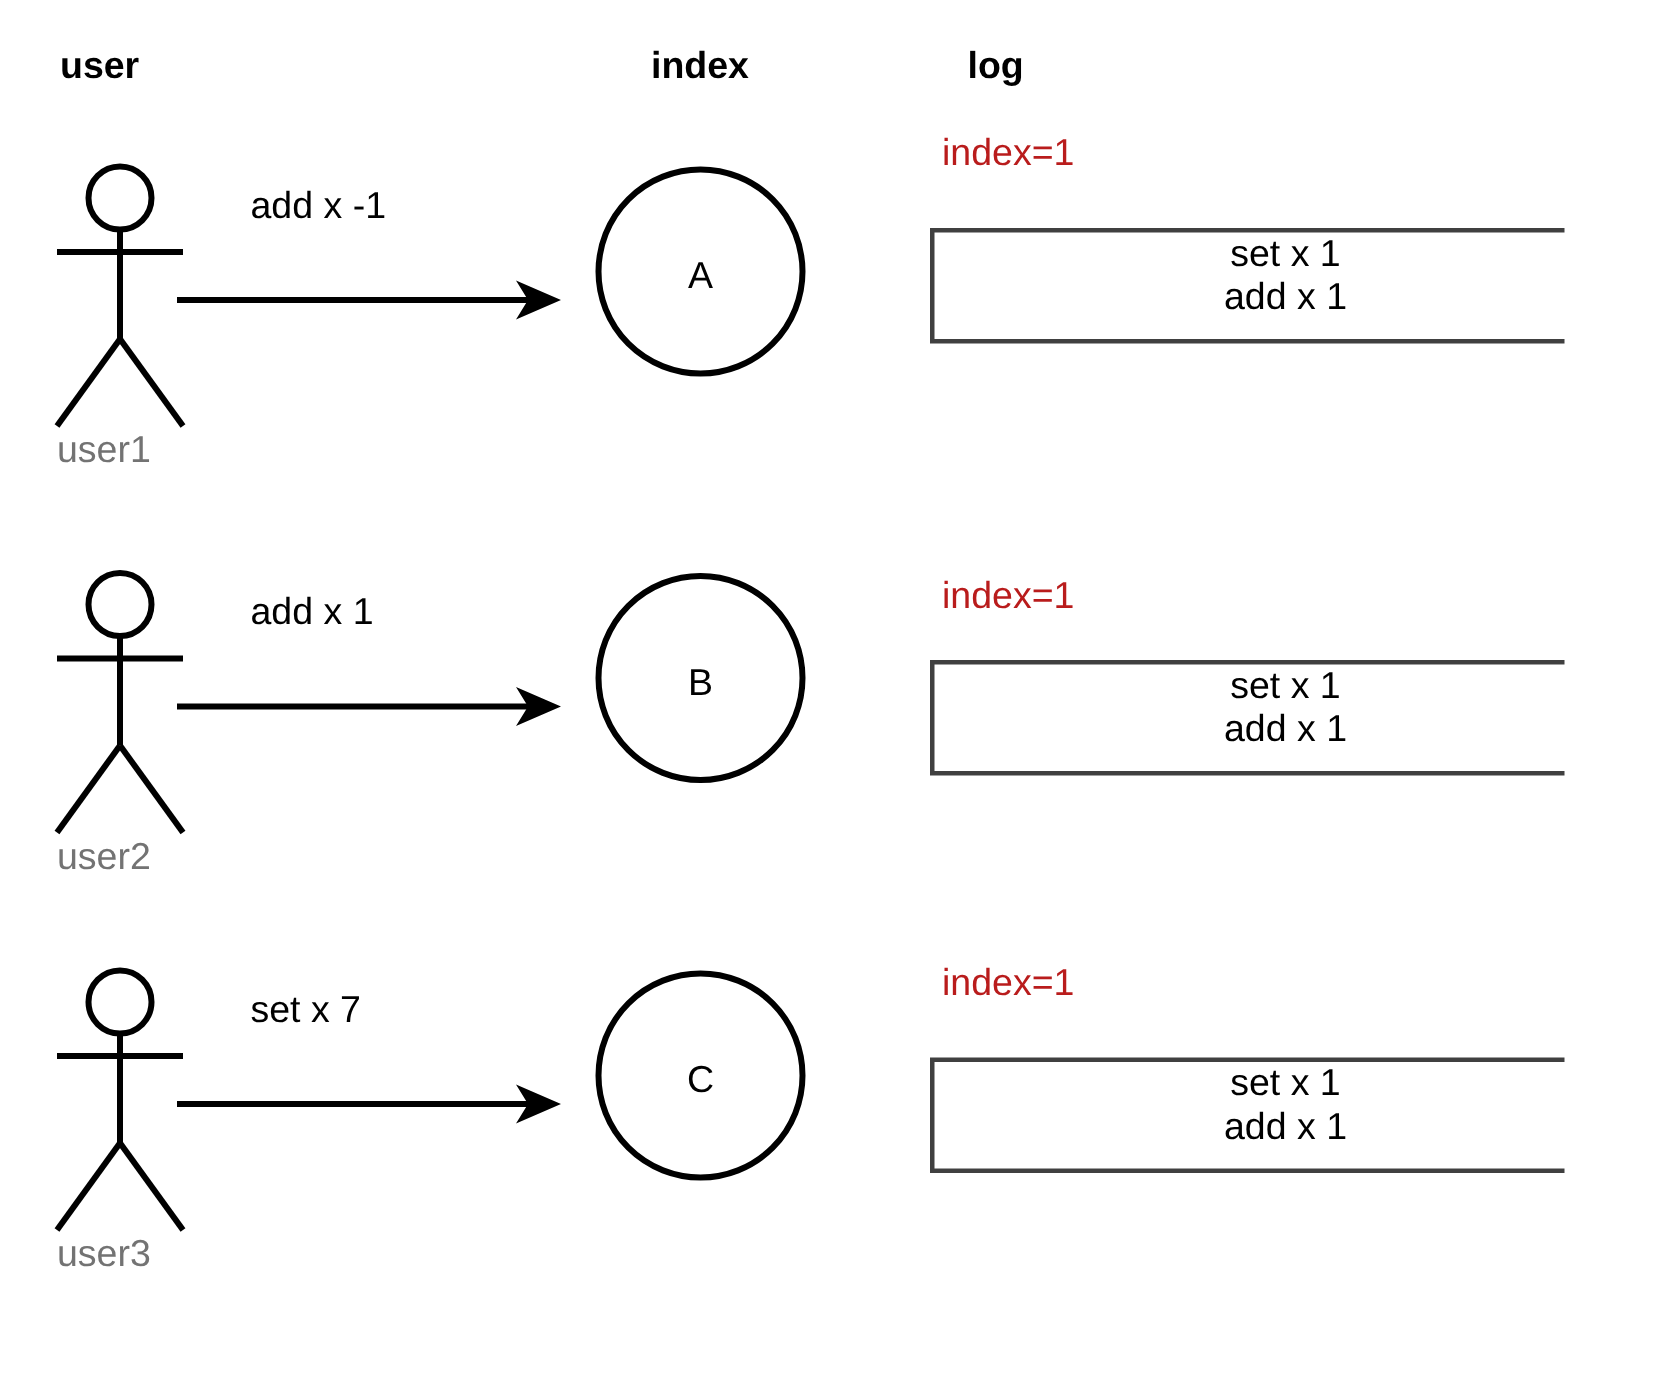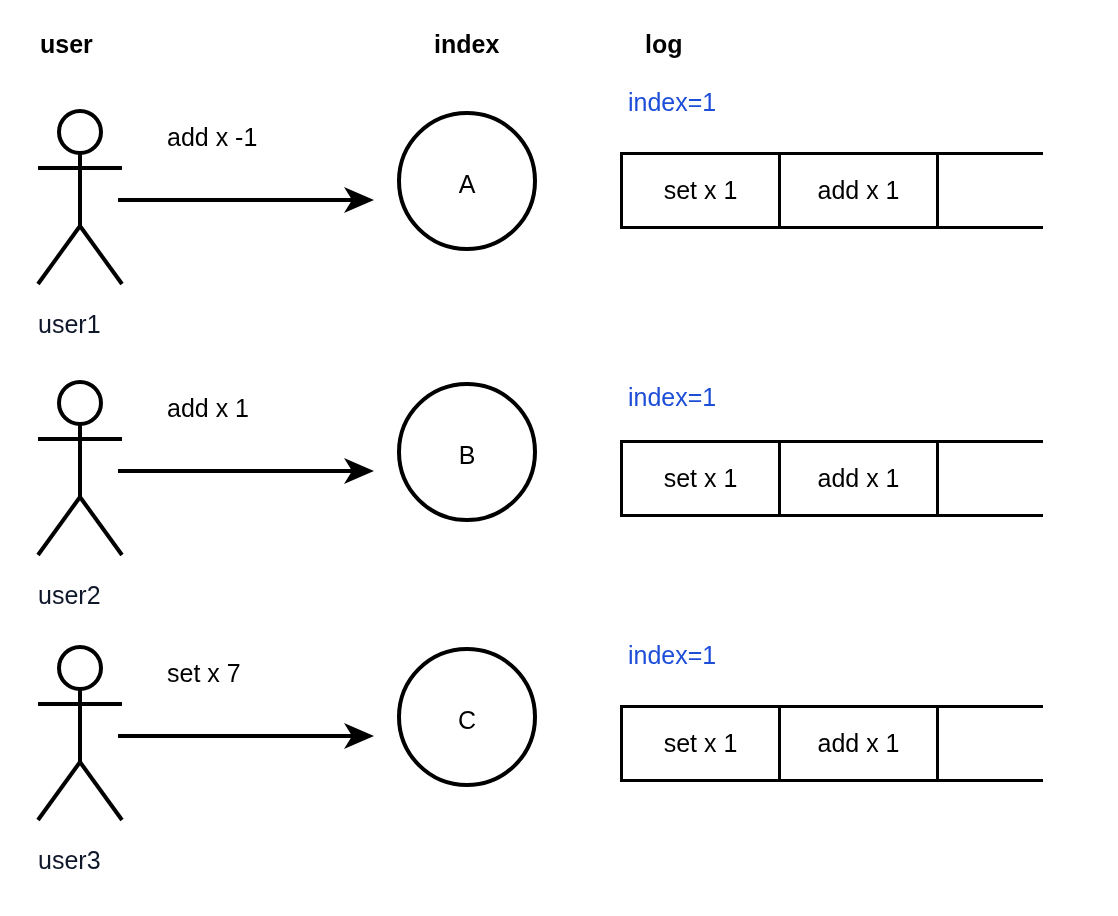--- a/index.html
+++ b/index.html
@@ -41,22 +41,21 @@
     left: 28px;
     top: 4px;
   }
   .actor-label {
     position: absolute;
     left: 38px;
     top: 188px;
     font-size: 25px;
     line-height: 1;
     white-space: nowrap;
-    color: #0f172a;
-    margin-top: 24px;
+    color: #737373;
   }
 
   
   .msg-svg {
     position: absolute;
     left: 118px;
     top: 80px;
   }
   .msg-label {
     position: absolute;
@@ -90,35 +89,36 @@
     box-sizing: border-box;
   }
 
   
   .log-index {
     position: absolute;
     left: 628px;
     font-size: 25px;
     line-height: 1;
     white-space: nowrap;
-    color: #1d4ed8;
+    color: #b91c1c;
   }
   .log-index-1 { top: 90px; }
   .log-index-2 { top: 385px; }
   .log-index-3 { top: 643px; }
 
   .log-table {
     position: absolute;
     left: 620px;
     width: 477px;
     height: 77px;
     display: flex;
-    border: 3px solid #000000;
+    border: 3px solid #404040;
     box-sizing: border-box;
     background: #ffffff;
+    flex-direction: column;
   }
   .log-table-1 { top: 152px; }
   .log-table-2 { top: 440px; }
   .log-table-3 { top: 705px; }
 
   .log-cell {
     flex: 1 1 0;
     display: flex;
     align-items: center;
     justify-content: center;

